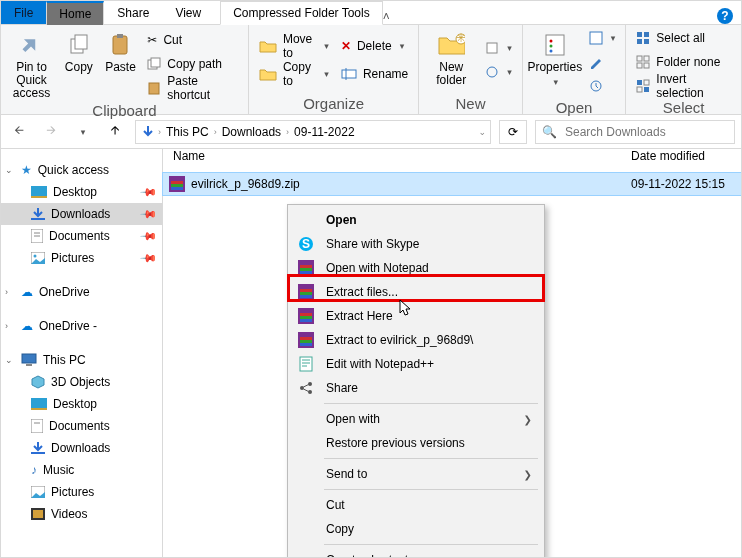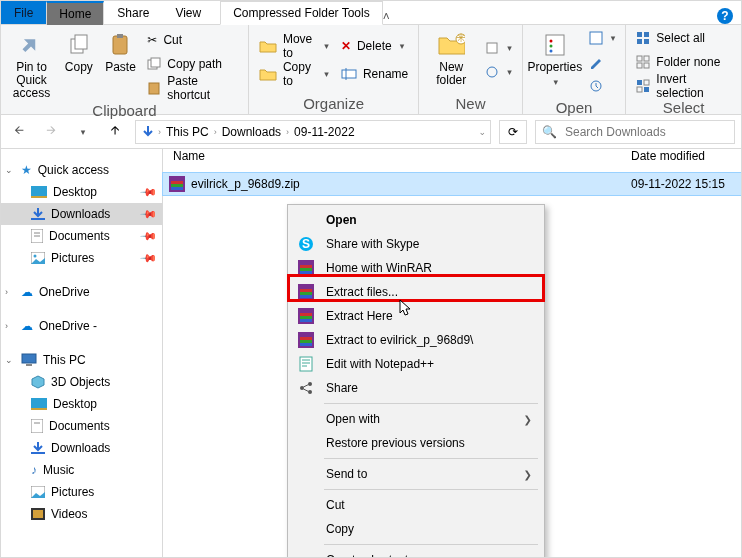--- a/index.html
+++ b/index.html
@@ -521,21 +521,21 @@
     </div>
   <div class="ctx-item">
       <span class="ic">
         <svg width="16" height="16">
           <rect width="16" height="16" fill="#7a2f8f"></rect>
           <rect x="2" y="5" width="12" height="3" fill="#d03030"></rect>
           <rect x="2" y="8" width="12" height="3" fill="#30a030"></rect>
           <rect x="2" y="11" width="12" height="3" fill="#3060d0"></rect>
         </svg>
       </span>
-      <span class="lbl">Home with WinRAR</span>
+      <span class="lbl">Open with Notepad</span>
     </div>
   <div class="ctx-item">
       <span class="ic">
         <svg width="16" height="16">
           <rect width="16" height="16" fill="#7a2f8f"></rect>
           <rect x="2" y="5" width="12" height="3" fill="#d03030"></rect>
           <rect x="2" y="8" width="12" height="3" fill="#30a030"></rect>
           <rect x="2" y="11" width="12" height="3" fill="#3060d0"></rect>
         </svg>
       </span>

